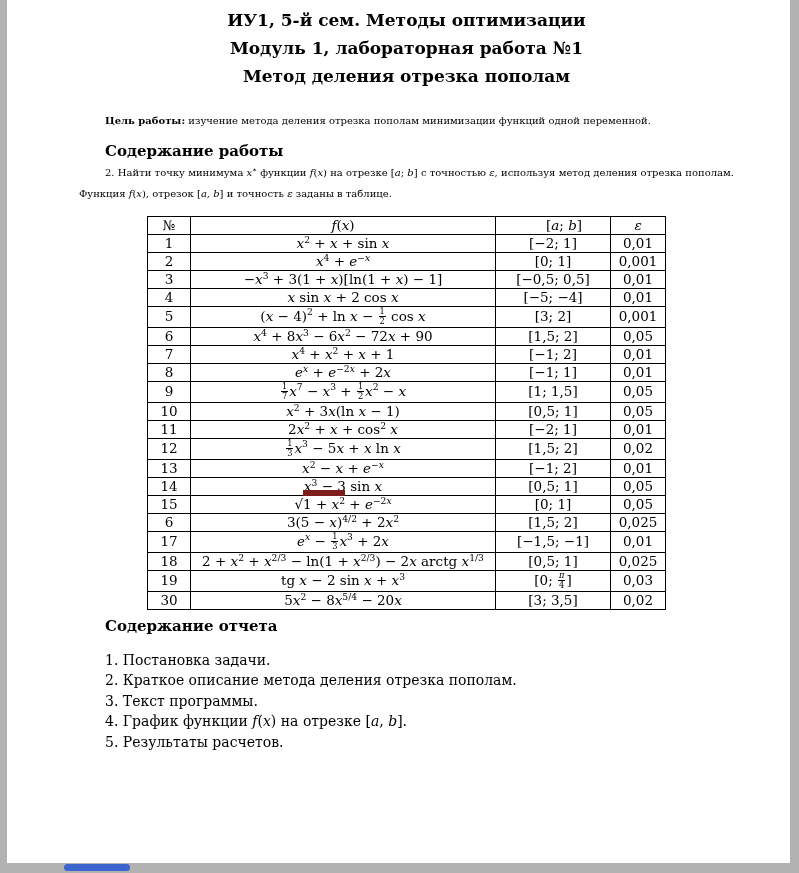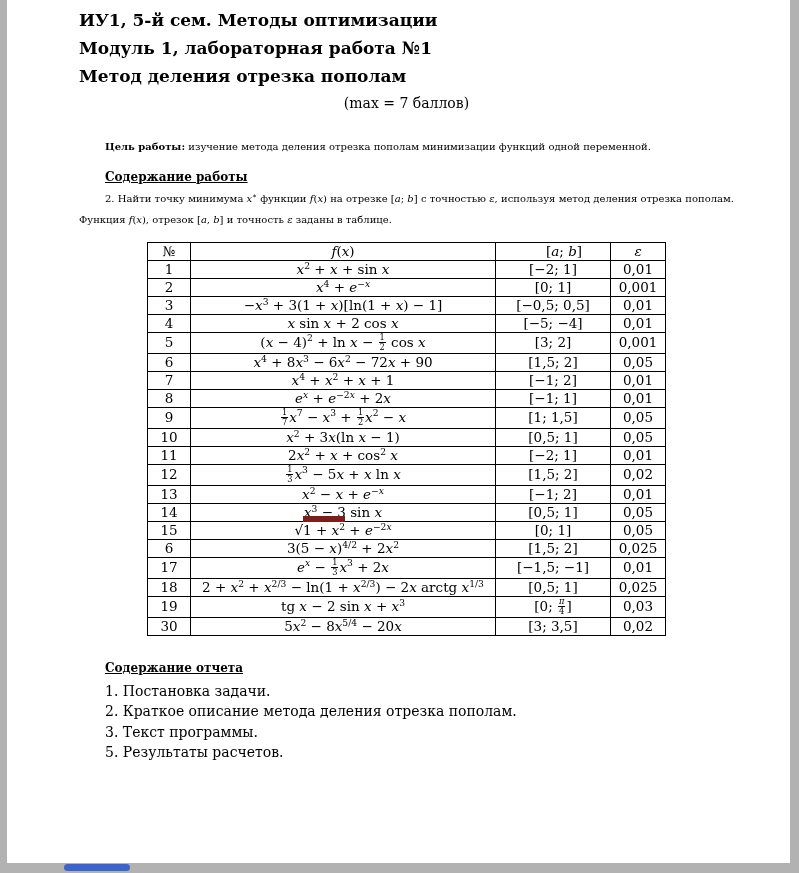--- a/index.html
+++ b/index.html
@@ -6,53 +6,52 @@
   body{
     width:799px;height:873px;position:relative;overflow:hidden;
     background:#b2b2b2;
     font-family:"DejaVu Serif","DejaVu Sans",serif;color:#000;
   }
   .page{
     position:absolute;left:7px;top:0;width:783px;height:863px;
     background:#ffffff;box-sizing:border-box;
     padding:6px 56px 0 72px;overflow:hidden;
   }
-  .t1{font-weight:bold;font-size:17px;line-height:20px;margin:0 0 8px 0;}
+  .t1{font-weight:bold;font-size:17px;line-height:20px;text-align:center;margin:0 0 8px 0;}
   .t1.first{margin-top:4px;}
   .t2{font-size:14px;line-height:18px;text-align:center;margin:0;}
   .para{font-size:10px;line-height:21px;text-align:justify;margin:0;text-indent:26px;}
   .goal{margin-top:24px;}
-  .subhead{font-weight:bold;font-size:12px;line-height:21px;margin:10px 0 0 26px;text-decoration:underline;}
+  .subhead{font-weight:bold;font-size:15px;line-height:21px;margin:10px 0 0 26px;}
   .asg-table{margin:12px auto 0;border-collapse:collapse;font-size:13.5px;}
   .asg-table th,.asg-table td{
     border:1px solid #000;text-align:center;padding:0 6px;
     height:17px;line-height:17px;font-weight:normal;white-space:nowrap;
   }
   .asg-table .c-num{min-width:30px;}
   .asg-table .c-fx{min-width:292px;}
   .asg-table .c-ab{min-width:80px;padding-left:28px;}
   .asg-table .c-eps{min-width:42px;}
   sup{font-size:68%;line-height:0;}
   .fr{display:inline-block;vertical-align:-0.45em;text-align:center;font-size:61%;line-height:1.15;margin:0 1px;}
   .fr .nu{display:block;border-bottom:1px solid #000;padding:0 1px;}
   .fr .de{display:block;}
   .rad{border-top:6px solid #7f1d1d;}
-  .rep-head{margin-top:22px;}
+  .rep-head{margin-top:6px;}
   .repitem{font-size:14px;line-height:20.5px;margin-left:26px;}
-  .repitem.first{margin-top:2px;}
+  .repitem.first{margin-top:13px;}
   .hscroll-thumb{position:absolute;left:64px;bottom:2px;width:66px;height:7px;border-radius:3.5px;background:#3c64cf;}
 </style>
 </head>
 <body>
 
 <div class="page">
   <div class="t1 first">ИУ1, 5-й сем. Методы оптимизации</div>
   <div class="t1">Модуль 1, лабораторная работа №1</div>
   <div class="t1">Метод деления отрезка пополам</div>
-  <div class="t2">(max = 7 баллов)</div>
 
   <p class="para goal"><b>Цель работы:</b> изучение метода деления отрезка пополам минимизации функций одной переменной.</p>
 
   <div class="subhead">Содержание работы</div>
   <p class="para">2. Найти точку минимума <i>x</i><sup>∗</sup> функции <i>f</i>(<i>x</i>) на отрезке [<i>a</i>; <i>b</i>] с точностью <i>ε</i>, используя метод деления отрезка пополам. Функция <i>f</i>(<i>x</i>), отрезок [<i>a</i>, <i>b</i>] и точность <i>ε</i> заданы в таблице.</p>
 
   <table class="asg-table">
     <thead>
       <tr>
         <th class="c-num">№</th>
@@ -182,16 +181,17 @@
           <td>[3; 3,5]</td>
           <td>0,02</td>
         </tr>
     </tbody>
   </table>
 
   <div class="subhead rep-head">Содержание отчета</div>
   <div class="repitem first">1. Постановка задачи.</div>
   <div class="repitem">2. Краткое описание метода деления отрезка пополам.</div>
   <div class="repitem">3. Текст программы.</div>
+  <div class="repitem">4. График функции <i>f</i>(<i>x</i>) на отрезке [<i>a</i>, <i>b</i>].</div>
   <div class="repitem">5. Результаты расчетов.</div>
 </div>
 
 <div class="hscroll-thumb" style="background: rgb(60, 100, 207);"></div>
 
 </body></html>

